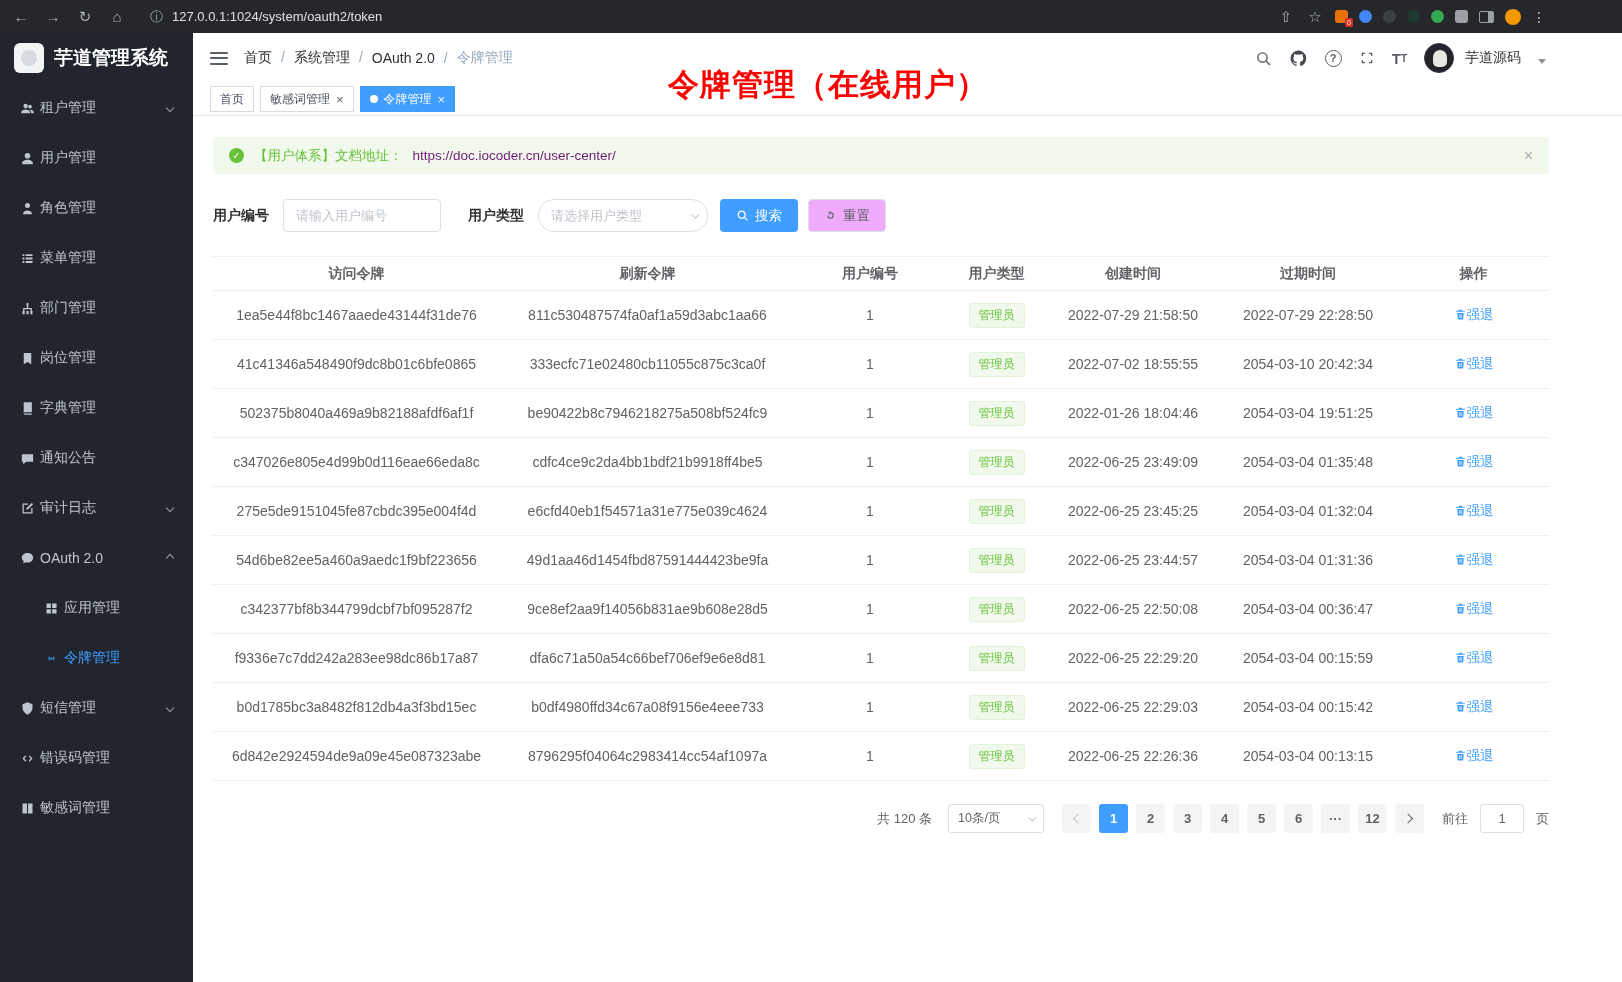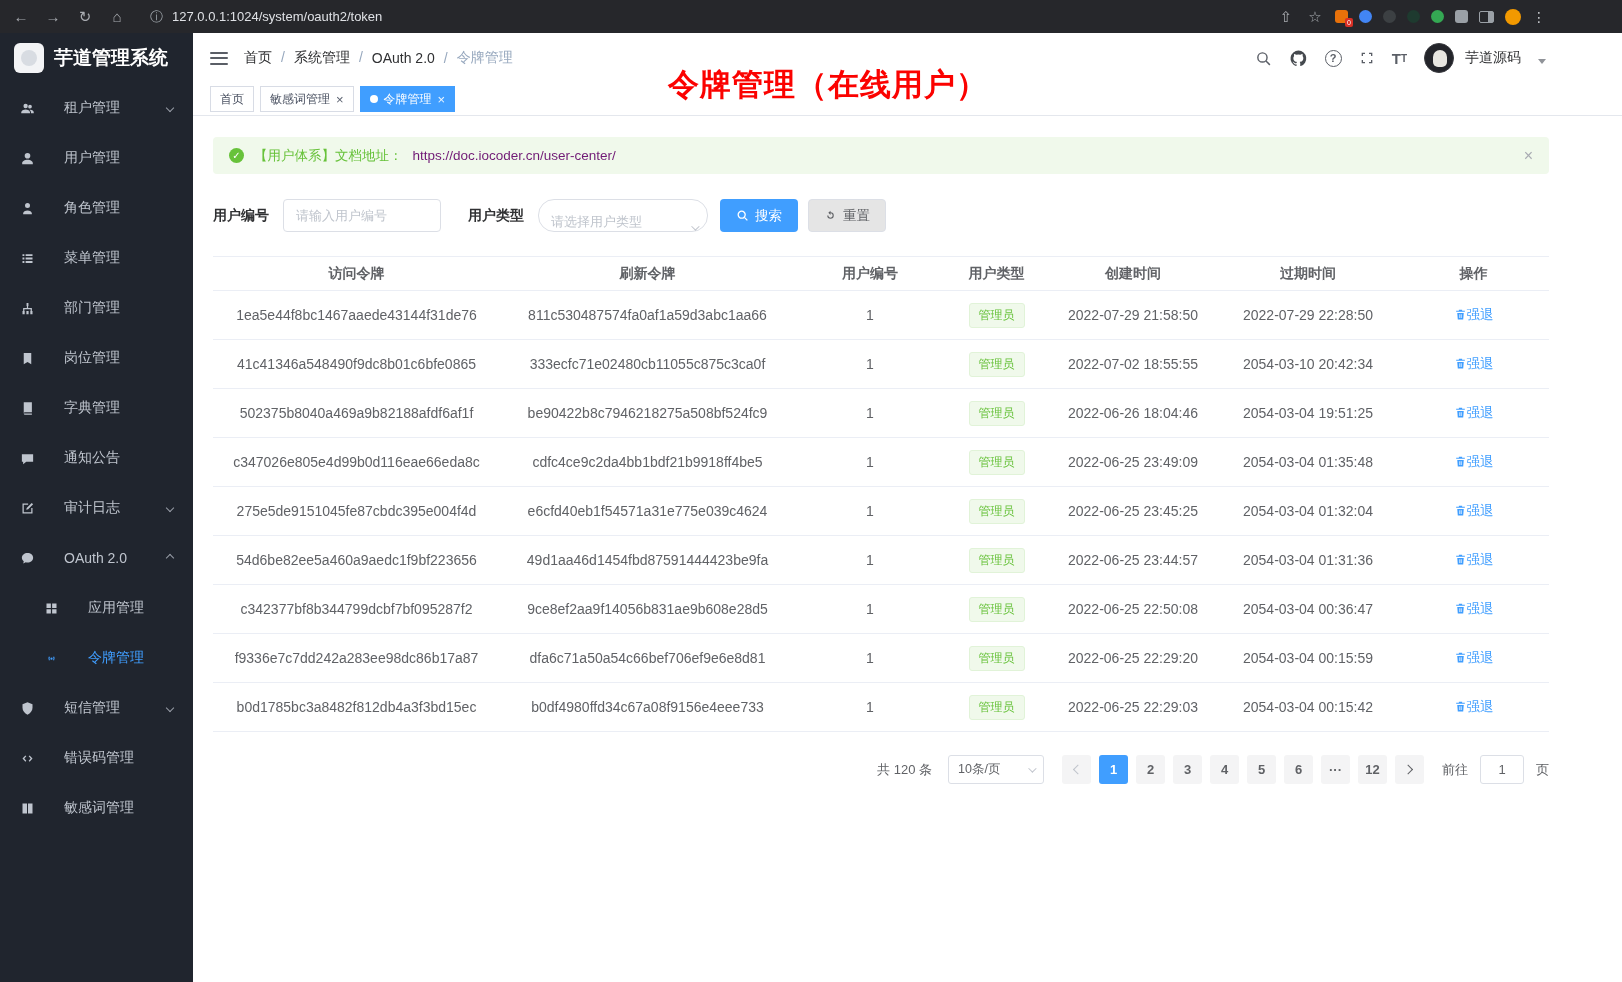--- a/index.html
+++ b/index.html
@@ -22,21 +22,21 @@
 
   
   .app { display:flex; height:949px; }
 
   
   .sidebar { width:193px; background:#20252e; display:flex; flex-direction:column; flex-shrink:0; }
   .logo-row { height:50px; display:flex; align-items:center; gap:10px; padding:0 14px; flex-shrink:0; }
   .logo-img { width:30px; height:30px; border-radius:6px; background:#f3f4f6; position:relative; flex-shrink:0; }
   .logo-img::after { content:""; position:absolute; left:7px; top:7px; width:16px; height:16px; border-radius:50%; background:#d8dce2; }
   .logo-title { color:#fff; font-size:19px; font-weight:700; white-space:nowrap; }
-  .menu-item { height:50px; display:flex; align-items:center; gap:29px; padding:0 20px; color:#bfc5ce; font-size:14px; cursor:pointer; white-space:nowrap; }
+  .menu-item { height:50px; display:flex; align-items:center; gap:5px; padding:0 20px; color:#bfc5ce; font-size:14px; cursor:pointer; white-space:nowrap; }
   .menu-item svg { width:15px; height:15px; flex-shrink:0; }
   .menu-item.indent { padding-left:44px; }
   .menu-item.active { color:#409eff; }
   .chev { margin-left:auto; width:6px; height:6px; border-right:1.4px solid currentColor; border-bottom:1.4px solid currentColor; transform:rotate(45deg); opacity:.75; flex-shrink:0; }
   .chev.up { transform:rotate(-135deg); }
   .sidebar-bottom { flex:1; background:#1b1f27; padding-top:2px; }
   .sidebar-bottom .menu-item { height:54px; }
 
   
   .main { flex:1; display:flex; flex-direction:column; min-width:0; background:#fff; }
@@ -68,25 +68,25 @@
   .content { flex:1; padding:21px 73px 0 20px; position:relative; }
   .alert { height:37px; background:#f0f9eb; border-radius:4px; display:flex; align-items:center; padding:0 16px; gap:10px; color:#67c23a; font-size:13.5px; }
   .alert .check { width:15px; height:15px; border-radius:50%; background:#67c23a; color:#fff; font-size:10px; display:flex; align-items:center; justify-content:center; flex-shrink:0; }
   .alert .doc-link { color:#701a75; text-decoration:none; cursor:pointer; }
   .alert .close { margin-left:auto; color:#a8abb2; font-size:16px; cursor:pointer; }
 
   .filter { display:flex; align-items:center; margin-top:25px; font-size:14px; color:#303133; }
   .f-label { font-weight:700; margin-right:14px; white-space:nowrap; }
   .f-input { width:158px; height:33px; border:1px solid #dcdfe6; border-radius:4px; padding:0 12px; font-size:13px; color:#606266; outline:none; margin-right:27px; font-family:inherit; }
   .f-input::placeholder { color:#bfc4cc; }
-  .f-select { width:170px; height:33px; border:1px solid #dcdfe6; border-radius:16px; padding:0 10px 0 12px; display:flex; align-items:flex-end; justify-content:space-between; color:#bfc4cc; font-size:13px; margin-right:12px; cursor:pointer; }
+  .f-select { width:170px; height:33px; border:1px solid #dcdfe6; border-radius:16px; padding:0 10px 0 12px; display:flex; align-items:center; justify-content:space-between; color:#bfc4cc; font-size:13px; margin-right:12px; cursor:pointer; }
   .sel-caret { width:6px; height:6px; border-right:1.3px solid #c0c4cc; border-bottom:1.3px solid #c0c4cc; transform:rotate(45deg) translateY(-2px); }
   .btn { height:33px; border-radius:4px; font-size:13.5px; display:inline-flex; align-items:center; gap:6px; padding:0 15px; cursor:pointer; border:1px solid transparent; font-family:inherit; }
   .btn-primary { background:#409eff; color:#fff; margin-right:10px; }
-  .btn-plain { background:#e5e5e5; border-color:#dcdfe6; color:#606266; }
+  .btn-plain { background:#f0abfc; border-color:#dcdfe6; color:#606266; }
 
   .table-wrap { margin-top:24px; }
   table { width:100%; border-collapse:collapse; table-layout:fixed; font-size:14px; color:#606266; border-top:1px solid #ebeef5; }
   th { height:34px; font-weight:600; color:#606266; border-bottom:1px solid #ebeef5; text-align:center; }
   td { height:49px; border-bottom:1px solid #ebeef5; text-align:center; overflow:hidden; white-space:nowrap; text-overflow:ellipsis; }
   .tag-success { display:inline-block; padding:3px 9px; font-size:12px; border-radius:3px; background:#f0f9eb; color:#67c23a; border:1px solid #e1f3d8; }
   .action-link { color:#409eff; display:inline-flex; align-items:center; gap:0; cursor:pointer; font-size:13.5px; }
   .action-link svg { width:13px; height:13px; }
 
   .pagination { display:flex; align-items:center; justify-content:flex-end; margin-top:23px; gap:8px; font-size:13px; color:#606266; }
@@ -396,21 +396,21 @@
                     </svg>
                   <span>强退</span>
                 </span>
               </td>
             </tr>
               <tr>
               <td>502375b8040a469a9b82188afdf6af1f</td>
               <td>be90422b8c7946218275a508bf524fc9</td>
               <td>1</td>
               <td><span class="tag-success">管理员</span></td>
-              <td>2022-06-26 18:04:46</td>
+              <td>2022-01-26 18:04:46</td>
               <td>2054-03-04 19:51:25</td>
               <td>
                 <span class="action-link">
                   <svg viewBox="0 0 24 24" fill="#409eff">
                       <path d="M9 3h6v2h5v2H4V5h5V3zM6 9h12l-1 12H7L6 9zm4 2.5v7h1.4v-7H10zm2.6 0v7H14v-7h-1.4z"></path>
                     </svg>
                   <span>强退</span>
                 </span>
               </td>
             </tr>
@@ -494,20 +494,36 @@
                 </span>
               </td>
             </tr>
               <tr>
               <td>b0d1785bc3a8482f812db4a3f3bd15ec</td>
               <td>b0df4980ffd34c67a08f9156e4eee733</td>
               <td>1</td>
               <td><span class="tag-success">管理员</span></td>
               <td>2022-06-25 22:29:03</td>
               <td>2054-03-04 00:15:42</td>
+              <td>
+                <span class="action-link">
+                  <svg viewBox="0 0 24 24" fill="#409eff">
+                      <path d="M9 3h6v2h5v2H4V5h5V3zM6 9h12l-1 12H7L6 9zm4 2.5v7h1.4v-7H10zm2.6 0v7H14v-7h-1.4z"></path>
+                    </svg>
+                  <span>强退</span>
+                </span>
+              </td>
+            </tr>
+              <tr>
+              <td>6d842e2924594de9a09e45e087323abe</td>
+              <td>8796295f04064c2983414cc54af1097a</td>
+              <td>1</td>
+              <td><span class="tag-success">管理员</span></td>
+              <td>2022-06-25 22:26:36</td>
+              <td>2054-03-04 00:13:15</td>
               <td>
                 <span class="action-link">
                   <svg viewBox="0 0 24 24" fill="#409eff">
                       <path d="M9 3h6v2h5v2H4V5h5V3zM6 9h12l-1 12H7L6 9zm4 2.5v7h1.4v-7H10zm2.6 0v7H14v-7h-1.4z"></path>
                     </svg>
                   <span>强退</span>
                 </span>
               </td>
             </tr>
           </tbody>

